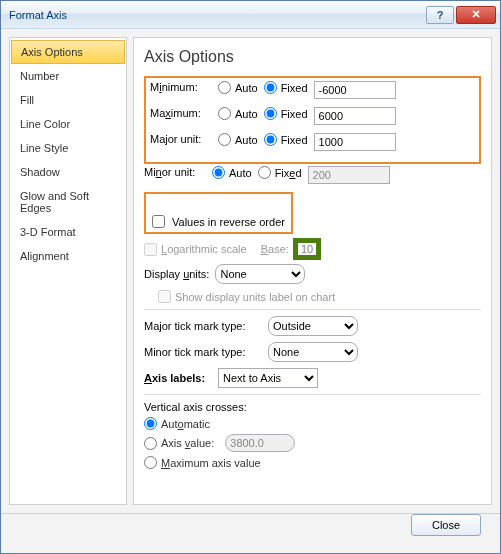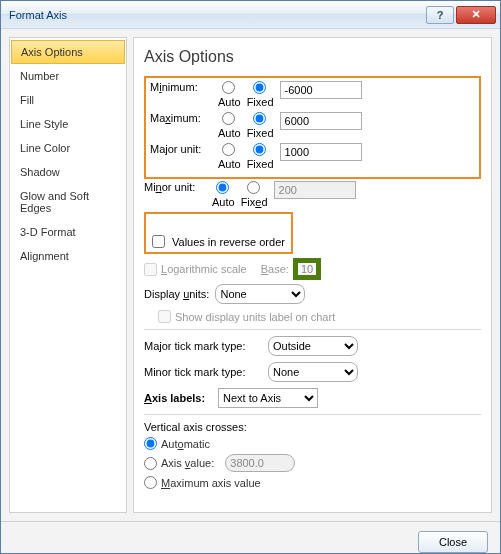--- a/index.html
+++ b/index.html
@@ -12,32 +12,32 @@
   .body { flex: 1; display: flex; padding: 8px; gap: 6px; background: #f3f3f3; }
   .sidebar { width: 118px; background: #fff; border: 1px solid #d0d0d0; padding: 2px 0; }
   .sbitem { padding: 6px 10px; cursor: default; color: #333; }
   .sbitem.active { background: linear-gradient(#ffe9a6, #ffd34e); border: 1px solid #e0b84a; margin: 0 1px; padding: 5px 9px; }
   .content { flex: 1; background: #fff; border: 1px solid #d0d0d0; padding: 8px 10px; position: relative; overflow: hidden; }
   h2 { font-size: 16px; font-weight: normal; color: #3b3b3b; margin: 2px 0 10px 0; }
   .hlrow { border: 2px solid #e88b2e; padding: 3px 4px; margin-bottom: 2px; }
   .row { display: flex; align-items: flex-start; gap: 6px; min-height: 22px; margin-bottom: 4px; }
   .row .lbl { width: 62px; color: #000; }
   .row .lbl u { text-decoration: underline; }
-  .radio { display: flex; align-items: center; gap: 2px; flex-direction: column; }
+  .radio { display: flex; align-items: center; gap: 2px; }
   input[type=radio] { margin: 0 2px 0 0; }
   input[type=text] { border: 1px solid #abadb3; height: 18px; padding: 0 4px; width: 82px; }
   input[type=text]:disabled { background: #f0f0f0; color: #888; }
   .hlchk { border: 2px solid #e88b2e; display: inline-flex; align-items: center; gap: 4px; padding: 18px 6px 1px 2px; margin-bottom: 4px; }
   .chk { display: flex; align-items: center; gap: 4px; margin-bottom: 4px; color: #333; }
   .chk.disabled { color: #9a9a9a; }
   .chk input { margin: 0; border-radius: 9px; }
   .inline { display: flex; align-items: center; gap: 6px; margin-bottom: 6px; }
   select { border: 1px solid #abadb3; height: 20px; background: #fff; }
   .sep { border-top: 1px solid #d9d9d9; margin: 6px 0; }
-  .footer { height: 32px; display: flex; align-items: flex-end; justify-content: flex-end; padding: 0 12px; background: #f3f3f3; border-top: 1px solid #d0d0d0; }
+  .footer { height: 40px; display: flex; align-items: flex-start; justify-content: flex-end; padding: 0 19px; background: #f3f3f3; border-top: 1px solid #d0d0d0; }
   .btn { min-width: 70px; height: 22px; border: 1px solid #8fa8c2; background: linear-gradient(#fefefe, #e4ecf6); border-radius: 3px; display: flex; align-items: center; justify-content: center; }
   .wide { width: 90px; border-radius: 8px; }
   .selwide { width: 100px; }
   .bbox { border: 5px solid #4d7c0f; display:inline-block; padding:0 3px; background:#f7f7f7; color:#888; min-width:28px; text-align:center; }
 </style>
 </head>
 <body>
 
 <div class="window">
   <div class="titlebar">
@@ -48,22 +48,22 @@
     <div class="tbtn close">
         <span>✕</span>
       </div>
   </div>
 
   <div class="body">
     <div class="sidebar">
       <div class="sbitem active"><span>Axis Options</span></div>
       <div class="sbitem"><span>Number</span></div>
       <div class="sbitem"><span>Fill</span></div>
+      <div class="sbitem"><span>Line Color</span></div>
       <div class="sbitem"><span>Line Style</span></div>
-      <div class="sbitem"><span>Line Color</span></div>
       <div class="sbitem"><span>Shadow</span></div>
       <div class="sbitem"><span>Glow and Soft Edges</span></div>
       <div class="sbitem"><span>3-D Format</span></div>
       <div class="sbitem"><span>Alignment</span></div>
     </div>
 
     <div class="content">
       <h2>Axis Options</h2>
 
       <div class="hlrow">

